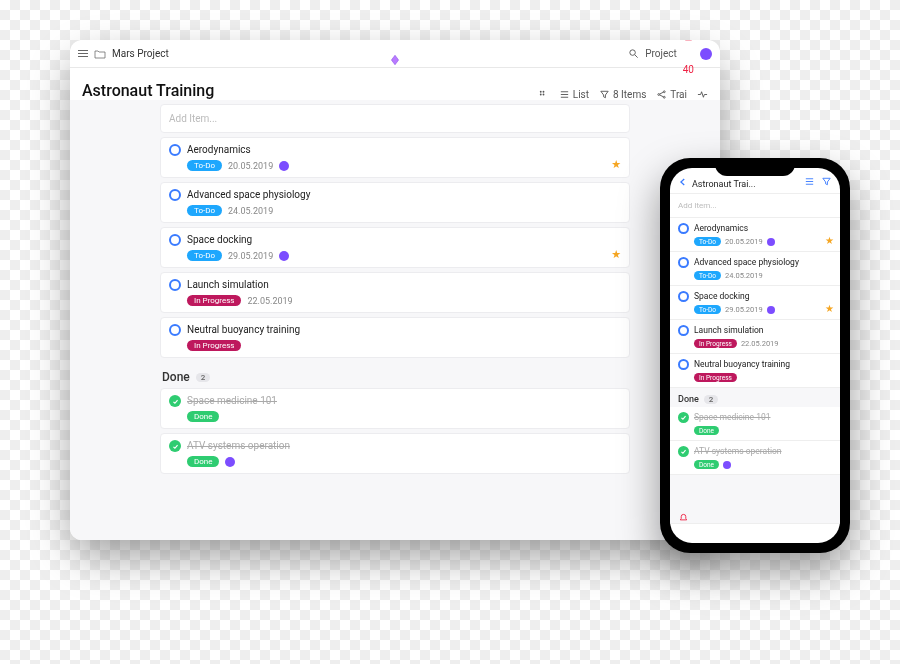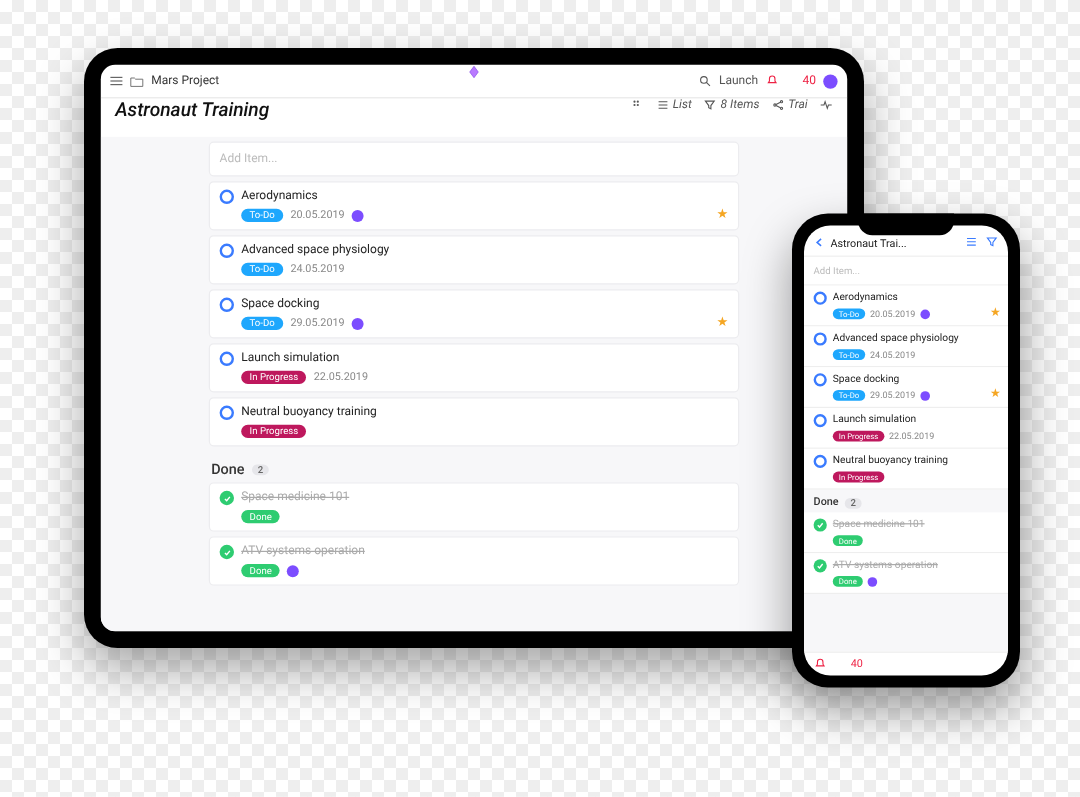--- a/index.html
+++ b/index.html
@@ -15,21 +15,20 @@
     position: relative;
   }
 
   
   .tablet-frame {
     position: absolute;
     left: 70px; top: 40px;
     width: 650px; height: 500px;
     background: #000;
     border-radius: 28px;
-    padding: 14px;
     box-shadow: 0 18px 40px rgba(0,0,0,0.35);
   }
   .tablet-screen {
     width: 100%; height: 100%;
     background: #fff;
     border-radius: 12px;
     overflow: hidden;
     font-size: 10px;
     color: #222;
     display: flex; flex-direction: column;
@@ -46,30 +45,29 @@
   .hamburger { display:flex; flex-direction:column; gap:2px; }
   .hamburger span { width:10px; height:1px; background:#666; }
   .folder-icon svg { width:12px; height:10px; display:block; }
   .breadcrumb { font-size:10px; color:#333; }
   .tab-top-spacer { flex:1; }
   .logo-diamond {
     position:absolute; left:50%; top:14px; transform:translateX(-50%);
   }
   .logo-diamond svg { width:12px; height:12px; display:block;}
   .search-icon svg, .bell-icon svg, .filter-icon svg, .dots-icon svg, .list-icon svg, .share-icon svg, .activity-icon svg { width:11px; height:11px; display:block; }
-  .notif { color:#e24; font-size:10px; display:flex; align-items:flex-end; gap:20px;}
+  .notif { color:#e24; font-size:10px; display:flex; align-items:flex-end; gap:20px;flex-direction:column;}
   .avatar-dot { width:12px; height:12px; border-radius:50%; background:#7c4dff; }
 
   
   .tab-header {
-    display:flex; align-items:flex-start;
+    display:flex; align-items:flex-end;
     height: 32px;
     padding: 0 12px;
     gap: 20px;
-    font-style: italic;
   }
   .page-title { font-size:16px; font-weight:500; color:#111; }
   .tab-header-actions { margin-left:auto; display:flex; align-items:center; gap:10px; color:#555; font-size:10px;}
   .tab-header-actions .seg { display:flex; align-items:center; gap:3px; }
 
   
   .tab-content {
     flex:1;
     background:#f7f7f9;
     padding: 4px 90px 10px 90px;
@@ -97,21 +95,21 @@
   .pill.done { background:#2ecc71; }
   .date { font-size:9px; color:#888; }
   .assignee-dot { width:10px; height:10px; border-radius:50%; background:#7c4dff; }
   .star { position:absolute; right:8px; bottom:6px; color:#f5a623; font-size:11px;}
   .section-header { font-size:12px; font-weight:500; color:#333; padding:8px 2px 4px; display:flex; align-items:center; gap:6px;}
   .count-bubble { background:#e6e6ea; color:#666; font-size:8px; padding:0 5px; border-radius:8px; }
 
   
   .phone-frame {
     position:absolute;
-    right:50px; top:178px;
+    right:50px; top:158px;
     width:190px; height:395px;
     background:#000;
     border-radius:30px;
     padding:10px;
     box-shadow: 0 18px 40px rgba(0,0,0,0.4);
   }
   .phone-notch {
     position:absolute; top:0; left:50%; transform:translateX(-50%);
     width:80px; height:18px; background:#000;
     border-bottom-left-radius:12px; border-bottom-right-radius:12px;
@@ -184,21 +182,21 @@
           </svg>
       </span>
 
       <div class="tab-top-spacer"></div>
       <span class="search-icon">
         <svg viewBox="0 0 24 24">
             <circle cx="10" cy="10" r="6" fill="none" stroke="#555" stroke-width="2"></circle>
             <line x1="15" y1="15" x2="21" y2="21" stroke="#555" stroke-width="2"></line>
           </svg>
       </span>
-      <span style="font-size:10px;color:#555;">Launch</span>
+      <span style="font-size:10px;color:#555;">Project</span>
       <span class="notif">
         <span class="bell-icon">
           <svg viewBox="0 0 24 24">
               <path d="M12 3a5 5 0 0 0-5 5v4l-2 3h14l-2-3V8a5 5 0 0 0-5-5z" fill="none" stroke="#e24" stroke-width="2"></path>
             </svg>
         </span>
         <span>40</span>
       </span>
       <span class="avatar-dot"></span>
     </div>

